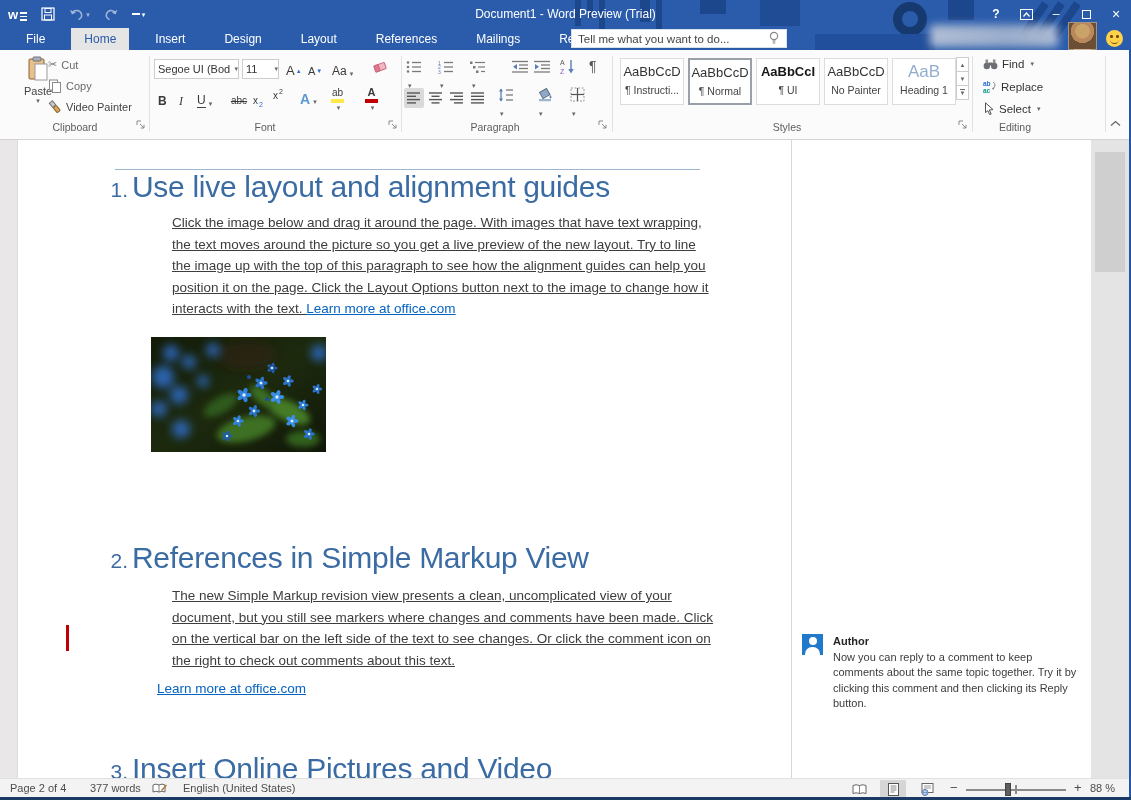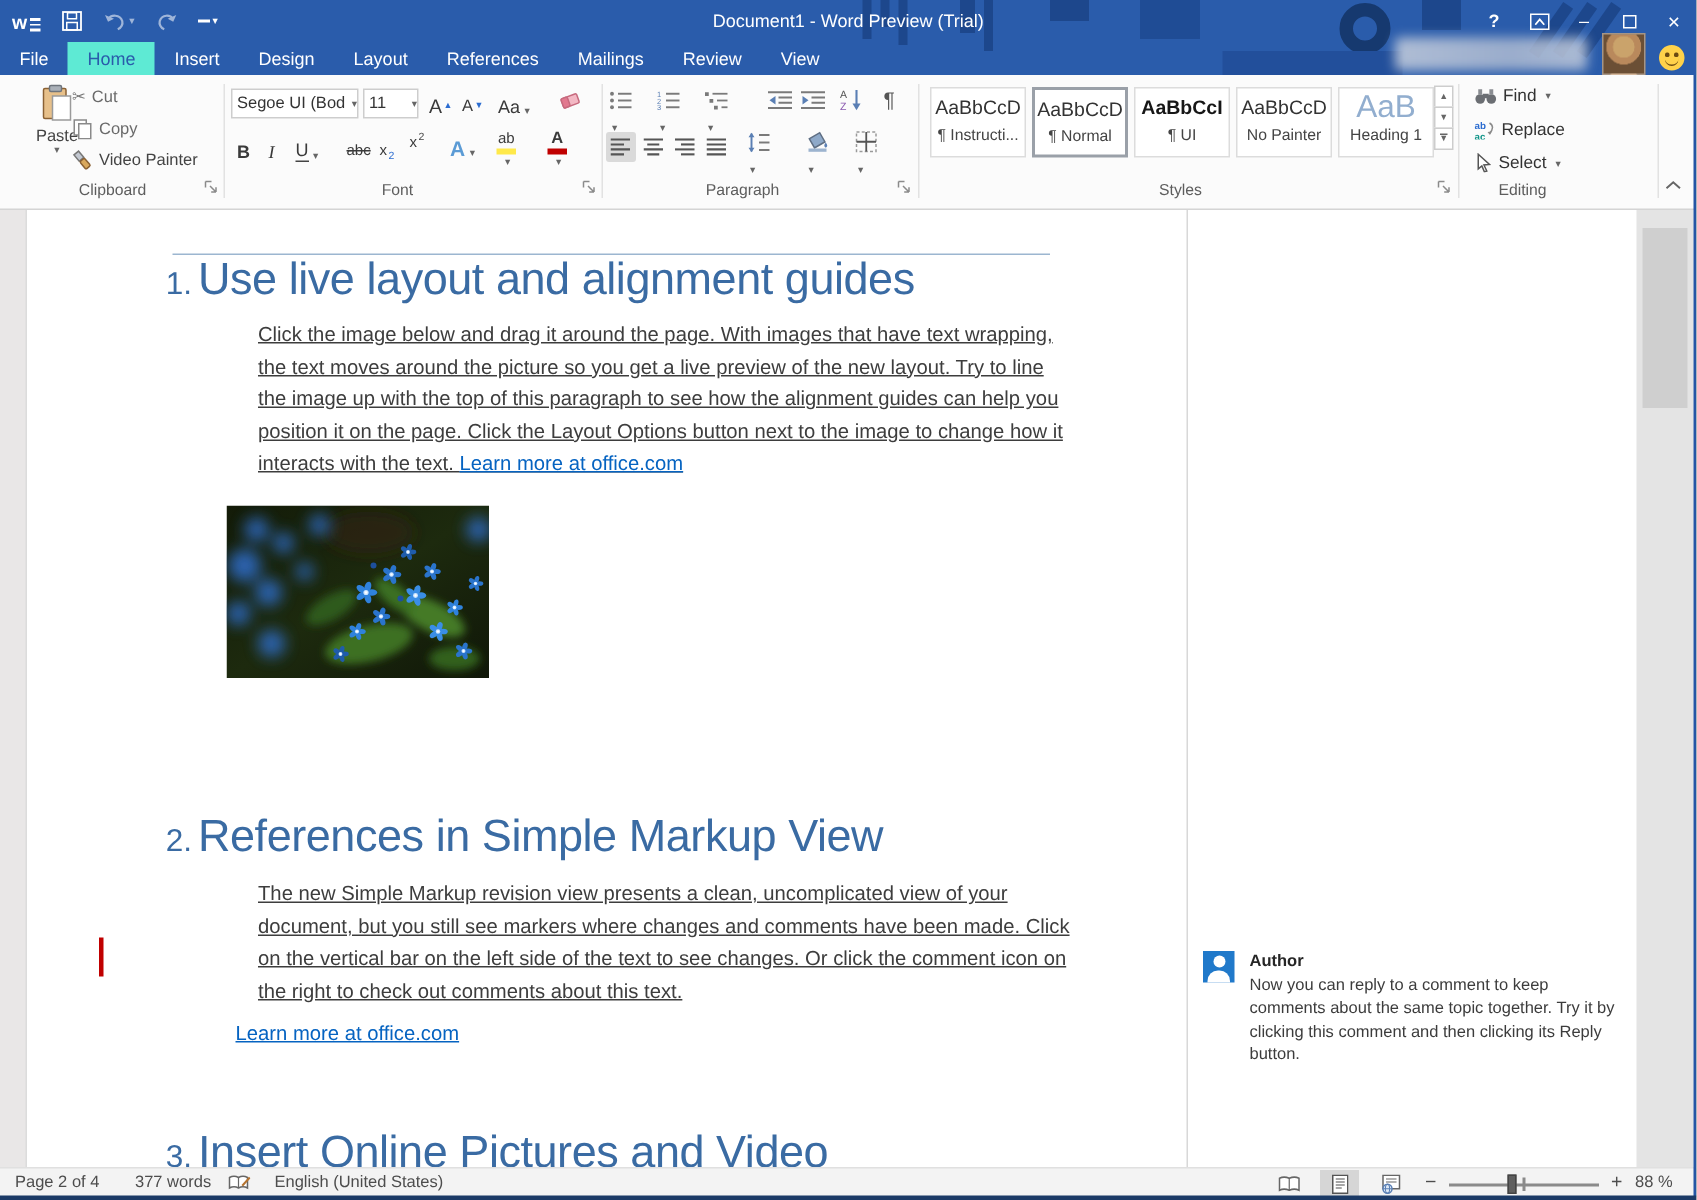--- a/index.html
+++ b/index.html
@@ -22,22 +22,22 @@
   .qbtn { display:flex; align-items:center; gap:2px; }
   .dim { opacity:.55; }
   .caret { font-size:7px; color:#fff; line-height:7px; }
   .title-text { position:absolute; top:7px; left:50%; transform:translateX(-50%); color:#fff; font-size:12px; white-space:nowrap; z-index:3; }
   .caption { position:absolute; right:0; top:0; height:28px; display:flex; z-index:4; }
   .cap-btn { width:30px; height:28px; display:flex; align-items:center; justify-content:center; color:#fff; font-size:12px; cursor:default; }
   .max-box { width:9px; height:9px; border:1px solid #fff; }
   .ribbon-opts-box { width:13px; height:11px; border:1px solid #fff; display:flex; align-items:center; justify-content:center; }
 
   .tabrow { position:absolute; left:0; top:28px; height:22px; display:flex; z-index:3; }
-  .tab { padding:0 13px; color:#fff; font-size:12px; line-height:22px; white-space:nowrap; }
-  .tab.active { background:#5eead4; color:#2a5cab; }
+  .tab { padding:0 13px; color:#fff; font-size:12px; line-height:22px; white-space:nowrap;margin-left:13px; }
+  .tab.active { background:#e5e5e5; color:#2a5cab; }
   .tellme { position:absolute; left:571px; top:29px; width:216px; height:19px; background:#fff;
             border:1px solid #d9e1ee; display:flex; align-items:center; z-index:3; }
   .tellme .ph { flex:1; font-size:11.5px; color:#444; padding-left:6px; white-space:nowrap; overflow:hidden; }
   .user-blur { position:absolute; left:930px; top:25px; width:128px; height:22px; border-radius:3px;
                background:linear-gradient(90deg,#c7cfdd,#aebbd2 60%,#c2cbdb); filter:blur(4px); opacity:.85; z-index:3; }
   .avatar { position:absolute; left:1068px; top:22px; width:29px; height:28px; z-index:3;
             background:radial-gradient(circle at 50% 32%, #caa36b 0 32%, #b9895c 33% 52%, #6b4f35 53% 100%);
             border:1px solid rgba(255,255,255,.4); }
   .smiley { position:absolute; left:1106px; top:30px; width:17px; height:17px; border-radius:50%; background:#ffd24a; z-index:3; }
   .smiley:before { content:""; position:absolute; left:4px; top:5px; width:2.5px; height:2.5px; border-radius:50%;
@@ -57,21 +57,21 @@
   .fbtn { position:absolute; display:flex; align-items:flex-end; gap:1px; height:18px; }
   .letter { font-size:12px; color:#3a3a3a; line-height:14px; }
   .bar-under { display:block; width:13px; height:3.5px; margin-top:1px; }
   .stack { display:flex; flex-direction:column; align-items:center; }
   .alignbtn { position:absolute; width:20px; height:20px; display:flex; align-items:center; justify-content:center; border-radius:2px; }
   .alignbtn.active { background:#dadada; }
   .stylecard { position:absolute; top:8px; width:64px; height:47px; background:#fff; border:1px solid #dcdcdc; text-align:center; overflow:hidden; }
   .stylecard.selected { border:2px solid #9aa0a8; }
   .stylecard .sample { font-size:13px; color:#333; line-height:26px; height:25px; white-space:nowrap; overflow:hidden; }
   .stylecard .sample.bold { font-weight:bold; color:#161616; }
-  .stylecard .sample.h1s { font-size:21px; font-weight:300; color:#92aecf;text-align:center; }
+  .stylecard .sample.h1s { font-size:17px; font-weight:300; color:#92aecf;text-align:center; }
   .stylecard .slabel { font-size:10.5px; color:#444; white-space:nowrap; overflow:hidden; }
   .scrollcol { position:absolute; left:956px; top:8px; width:13px; }
   .scrollcol .sbtn { width:13px; height:15px; border:1px solid #cdcdcd; background:#fff; margin-top:-1px;
                      display:flex; align-items:center; justify-content:center; font-size:6px; color:#666; }
   .morebar { border-top:1.5px solid #666; font-size:6px; color:#666; line-height:6px; }
   .ebtn { position:absolute; display:flex; align-items:center; gap:4px; font-size:11.5px; color:#333; }
 
   
   #doc { position:absolute; left:0; top:140px; width:1131px; height:638px; background:#fff; overflow:hidden; }
   .leftstrip { position:absolute; left:0; top:0; width:18px; height:638px; background:#e9e7e7; border-right:1px solid #dcdcdc; }
@@ -191,20 +191,28 @@
       <div class="tab active">Home</div>
       <div class="tab">Insert</div>
       <div class="tab">Design</div>
       <div class="tab">Layout</div>
       <div class="tab">References</div>
       <div class="tab">Mailings</div>
       <div class="tab">Review</div>
       <div class="tab">View</div>
     </div>
 
+    <div class="tellme">
+      <span class="ph">Tell me what you want to do...</span>
+      <svg width="12" height="15" viewBox="0 0 12 15" style="margin-right:6px">
+        <circle cx="6" cy="5" r="3.6" fill="none" stroke="#8a8a8a" stroke-width="1.2"></circle>
+        <line x1="4.5" y1="10" x2="7.5" y2="10" stroke="#8a8a8a" stroke-width="1.2"></line>
+        <line x1="4.8" y1="12" x2="7.2" y2="12" stroke="#8a8a8a" stroke-width="1.2"></line>
+      </svg>
+    </div>
 
     <div class="user-blur"></div>
     <div class="avatar"></div>
     <div class="smiley"></div>
   </div>
 
   <div id="ribbon">
     <div class="gsep" style="left:149px"></div>
     <div class="gsep" style="left:401px"></div>
     <div class="gsep" style="left:612px"></div>

